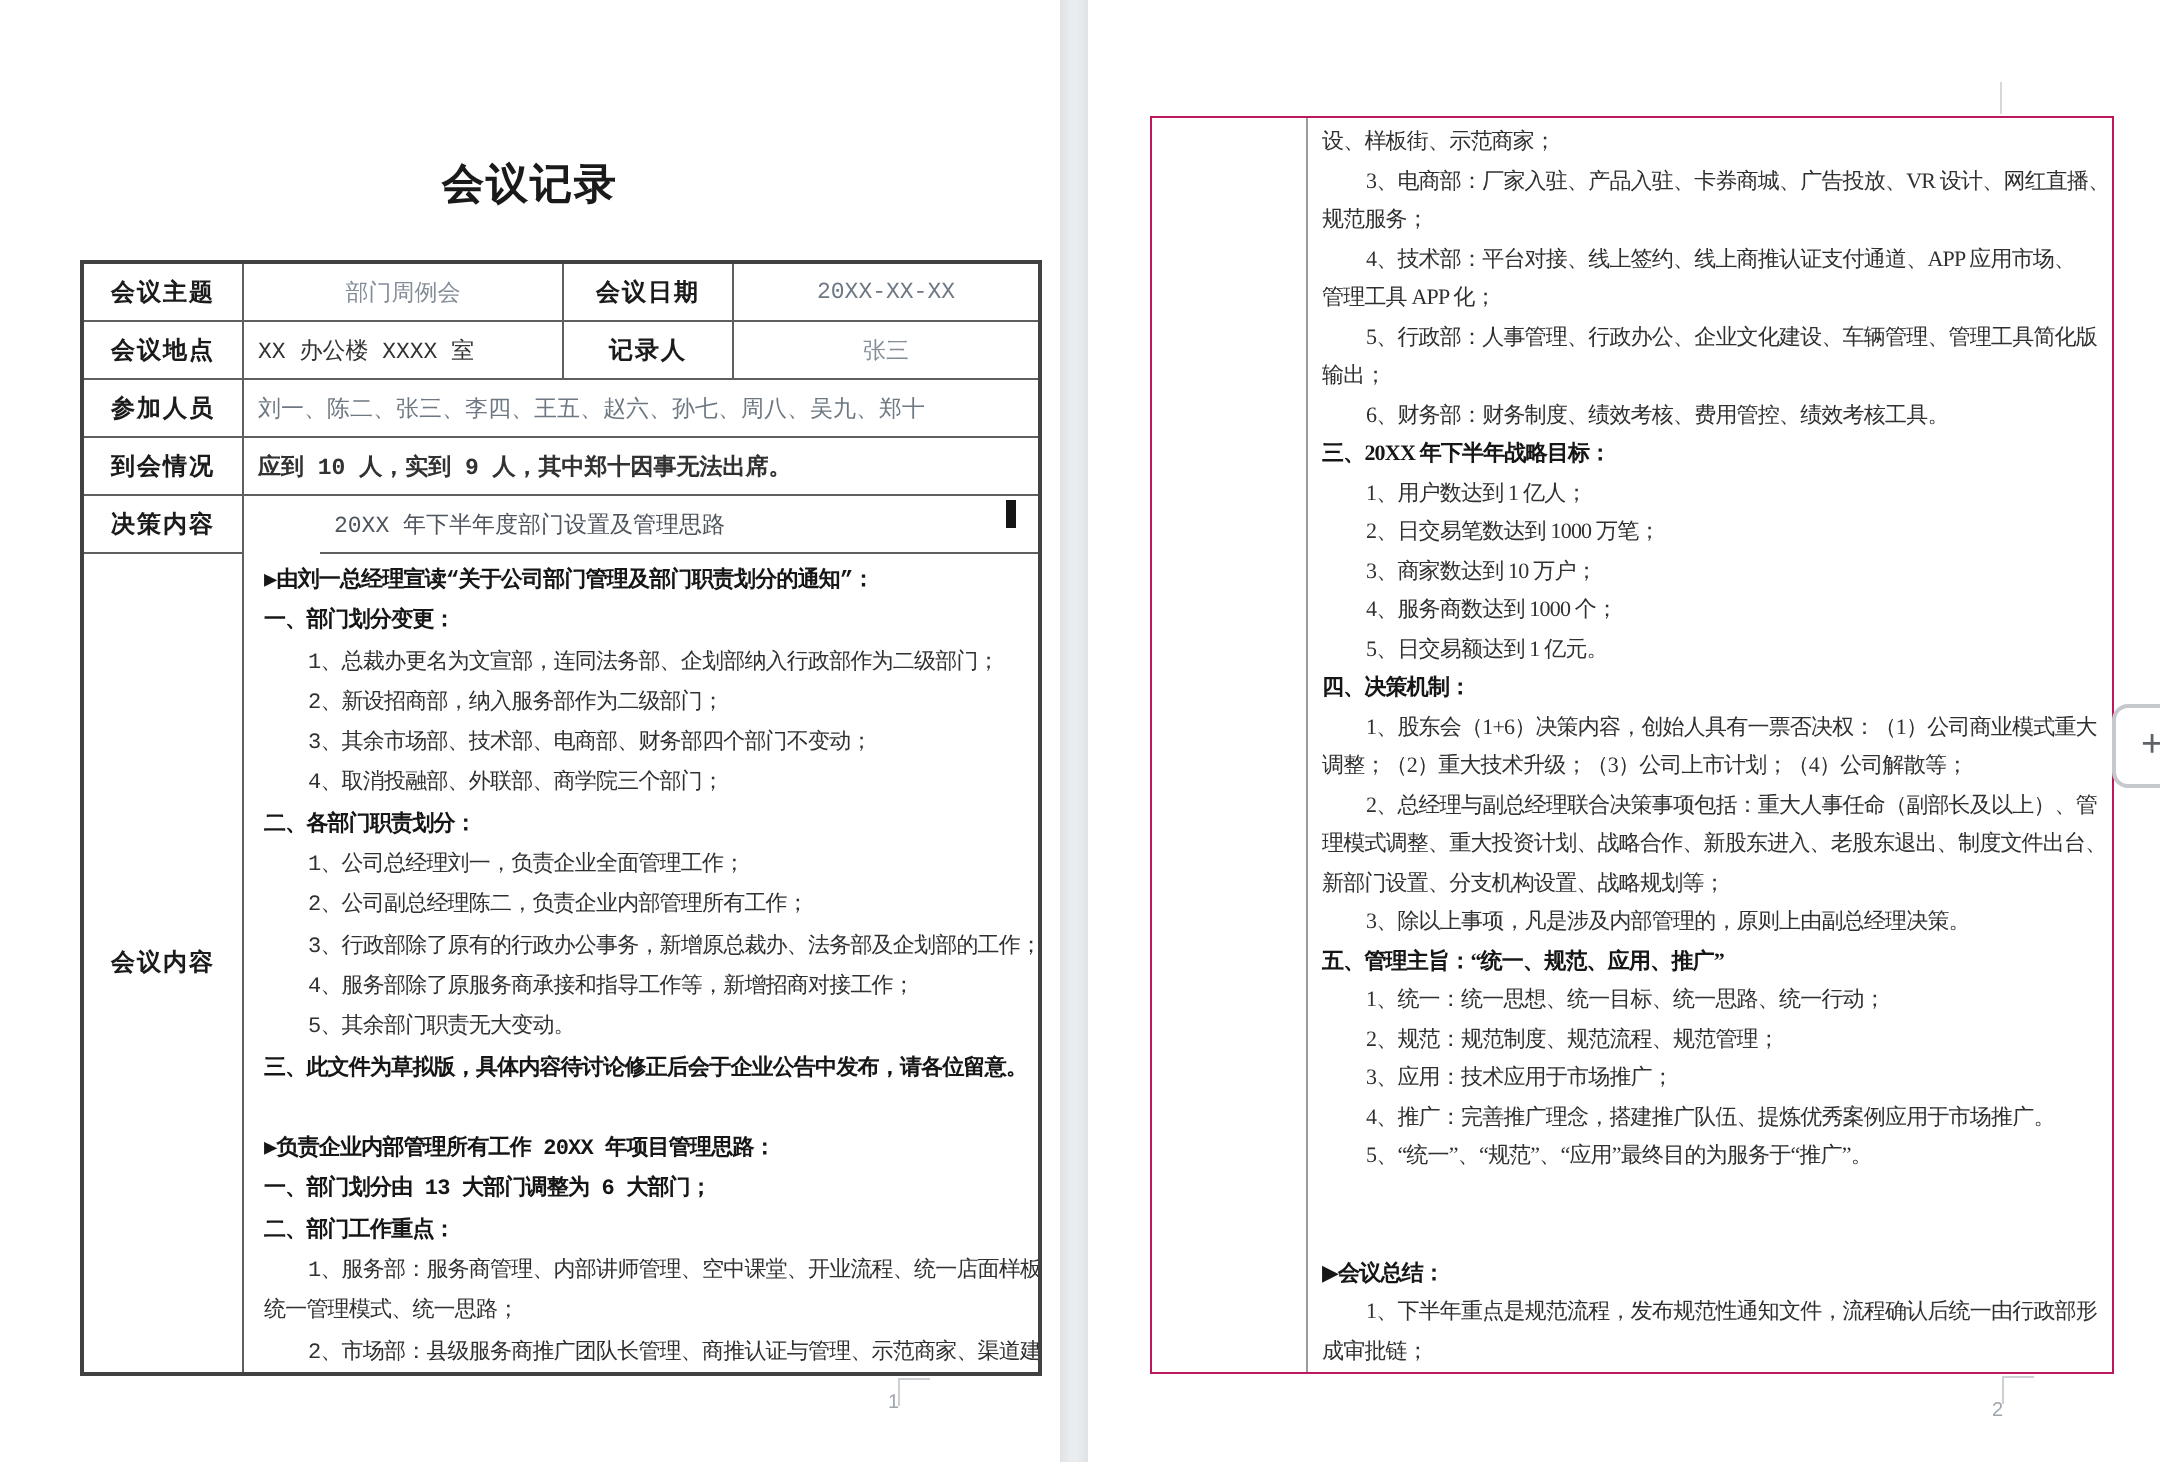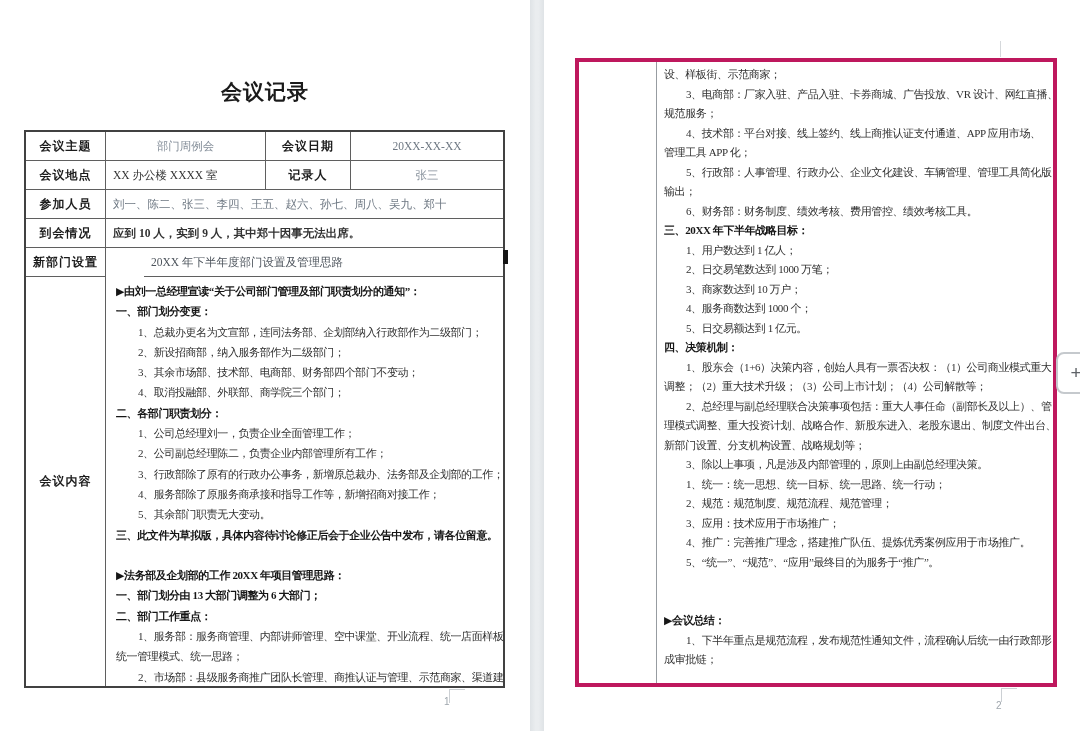--- a/index.html
+++ b/index.html
@@ -12,41 +12,41 @@
   
   .page{position:absolute;top:0;height:731px;background:#ffffff;}
   .page-left{left:0;width:530px;}
   .page-right{left:544px;width:536px;}
   .divider{position:absolute;left:530px;top:0;width:14px;height:731px;
     background:linear-gradient(to right,#dfe3e6,#eaedef 40%,#eaedef 60%,#dfe3e6);}
   
   .doc-title{position:absolute;top:78px;left:0;width:100%;text-align:center;
     font-size:21px;font-weight:bold;color:#1a1a1a;letter-spacing:1px;line-height:28px;}
   
-  .table1{position:absolute;left:24px;top:130px;width:481px;height:558px;
+  .table1{position:absolute;left:40px;top:130px;width:481px;height:558px;
     box-sizing:border-box;border:2px solid #414141;
     display:grid;grid-template-columns:80px 160px 85px 152px;
-    grid-template-rows:29px 29px 29px 29px 29px 409px;}
+    grid-template-rows:29px 29px 29px 29px 29px 409px;font-family:Liberation Mono, monospace;}
   .cell{box-sizing:border-box;border-right:1px solid #5f5f5f;border-bottom:1px solid #5f5f5f;
     display:flex;align-items:center;overflow:hidden;font-size:11.5px;color:#333;}
   .cell.lastcol{border-right:none;}
   .cell.lastrow{border-bottom:none;}
   .lbl{justify-content:center;font-weight:bold;font-size:12px;color:#1b1b1b;letter-spacing:1px;}
   .ctr{justify-content:center;text-align:right;}
   .pad{padding:0 7px;}
   .span3{grid-column:2/5;}
   .v-faded{color:#848e99;}
   .v-date{color:#6e7883;}
   .v-names{color:#6e7883;}
   .v-dark{color:#323232;font-weight:600;}
   .v-mid{color:#4d545c;margin-left:38px;}
   .content-cell{grid-column:2/5;display:block;padding:4px 6px 16px 10px;overflow:hidden;}
   
   .table2{position:absolute;left:31px;top:58px;width:482px;height:629px;
-    box-sizing:border-box;border:4px solid #be185d;display:flex;}
+    box-sizing:border-box;border:1px solid #be185d;display:flex;}
   .label-col2{width:78px;box-sizing:border-box;border-right:1px solid #979ca1;}
   .content2{flex:1;padding:3px 5px 0 7px;overflow:hidden;}
   
   .ln{margin:0;white-space:nowrap;font-size:11px;letter-spacing:-0.4px;color:#303030;}
   .content-p1 .ln{line-height:20.3px;}
   .content-p2 .ln{line-height:19.5px;}
   .ln.b{font-weight:bold;color:#161616;}
   .ln.ind{text-indent:2em;}
   .content-p1 .ln.blank{height:20.3px;}
   .content-p2 .ln.blank{height:19.5px;}
@@ -87,40 +87,40 @@
     <div class="cell pad">XX 办公楼 XXXX 室</div>
     <div class="cell lbl">记录人</div>
     <div class="cell ctr v-faded lastcol">张三</div>
 
     <div class="cell lbl">参加人员</div>
     <div class="cell pad span3 v-names lastcol">刘一、陈二、张三、李四、王五、赵六、孙七、周八、吴九、郑十</div>
 
     <div class="cell lbl">到会情况</div>
     <div class="cell pad span3 v-dark lastcol">应到 10 人，实到 9 人，其中郑十因事无法出席。</div>
 
-    <div class="cell lbl">新部门设置</div>
+    <div class="cell lbl">决策内容</div>
     <div class="cell pad span3 v-mid lastcol">20XX 年下半年度部门设置及管理思路</div>
 
     <div class="cell lbl lastrow">会议内容</div>
     <div class="cell content-cell content-p1 lastcol lastrow">
         <p class="ln b">▶由刘一总经理宣读“关于公司部门管理及部门职责划分的通知”：</p>
         <p class="ln b">一、部门划分变更：</p>
         <p class="ln ind">1、总裁办更名为文宣部，连同法务部、企划部纳入行政部作为二级部门；</p>
         <p class="ln ind">2、新设招商部，纳入服务部作为二级部门；</p>
         <p class="ln ind">3、其余市场部、技术部、电商部、财务部四个部门不变动；</p>
         <p class="ln ind">4、取消投融部、外联部、商学院三个部门；</p>
         <p class="ln b">二、各部门职责划分：</p>
         <p class="ln ind">1、公司总经理刘一，负责企业全面管理工作；</p>
         <p class="ln ind">2、公司副总经理陈二，负责企业内部管理所有工作；</p>
         <p class="ln ind">3、行政部除了原有的行政办公事务，新增原总裁办、法务部及企划部的工作；</p>
         <p class="ln ind">4、服务部除了原服务商承接和指导工作等，新增招商对接工作；</p>
         <p class="ln ind">5、其余部门职责无大变动。</p>
         <p class="ln b">三、此文件为草拟版，具体内容待讨论修正后会于企业公告中发布，请各位留意。</p>
         <p class="ln blank"></p>
-        <p class="ln b">▶法务部及企划部的工作 20XX 年项目管理思路：</p>
+        <p class="ln b">▶负责企业内部管理所有工作 20XX 年项目管理思路：</p>
         <p class="ln b">一、部门划分由 13 大部门调整为 6 大部门；</p>
         <p class="ln b">二、部门工作重点：</p>
         <p class="ln ind">1、服务部：服务商管理、内部讲师管理、空中课堂、开业流程、统一店面样板、</p>
         <p class="ln">统一管理模式、统一思路；</p>
         <p class="ln ind">2、市场部：县级服务商推广团队长管理、商推认证与管理、示范商家、渠道建</p>
       </div>
   </div>
 
   <span class="cmark cm1"></span>
   <span class="vmark vm1"></span>
@@ -150,20 +150,21 @@
         <p class="ln ind">3、商家数达到 10 万户；</p>
         <p class="ln ind">4、服务商数达到 1000 个；</p>
         <p class="ln ind">5、日交易额达到 1 亿元。</p>
         <p class="ln b">四、决策机制：</p>
         <p class="ln ind">1、股东会（1+6）决策内容，创始人具有一票否决权：（1）公司商业模式重大</p>
         <p class="ln">调整；（2）重大技术升级；（3）公司上市计划；（4）公司解散等；</p>
         <p class="ln ind">2、总经理与副总经理联合决策事项包括：重大人事任命（副部长及以上）、管</p>
         <p class="ln">理模式调整、重大投资计划、战略合作、新股东进入、老股东退出、制度文件出台、</p>
         <p class="ln">新部门设置、分支机构设置、战略规划等；</p>
         <p class="ln ind">3、除以上事项，凡是涉及内部管理的，原则上由副总经理决策。</p>
+        <p class="ln b">五、管理主旨：“统一、规范、应用、推广”</p>
         <p class="ln ind">1、统一：统一思想、统一目标、统一思路、统一行动；</p>
         <p class="ln ind">2、规范：规范制度、规范流程、规范管理；</p>
         <p class="ln ind">3、应用：技术应用于市场推广；</p>
         <p class="ln ind">4、推广：完善推广理念，搭建推广队伍、提炼优秀案例应用于市场推广。</p>
         <p class="ln ind">5、“统一”、“规范”、“应用”最终目的为服务于“推广”。</p>
         <p class="ln blank"></p>
         <p class="ln blank"></p>
         <p class="ln b">▶会议总结：</p>
         <p class="ln ind">1、下半年重点是规范流程，发布规范性通知文件，流程确认后统一由行政部形</p>
         <p class="ln">成审批链；</p>

